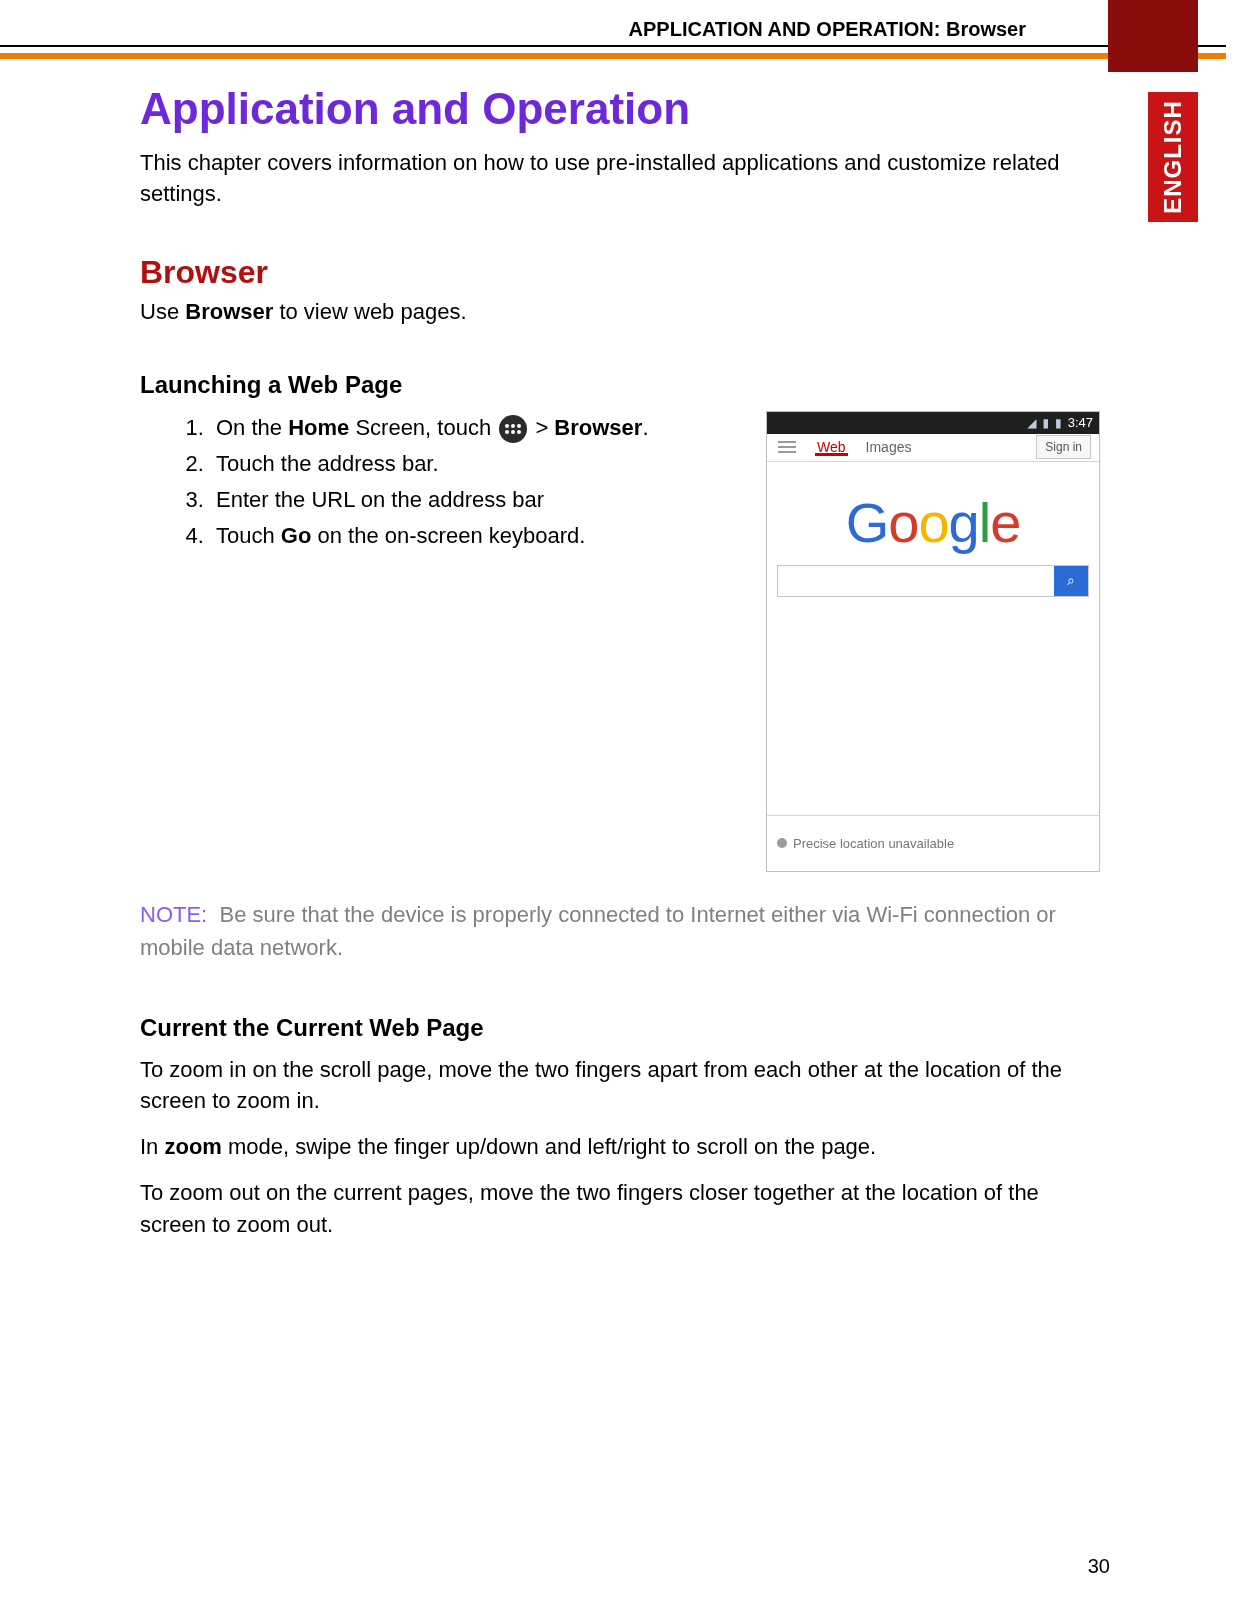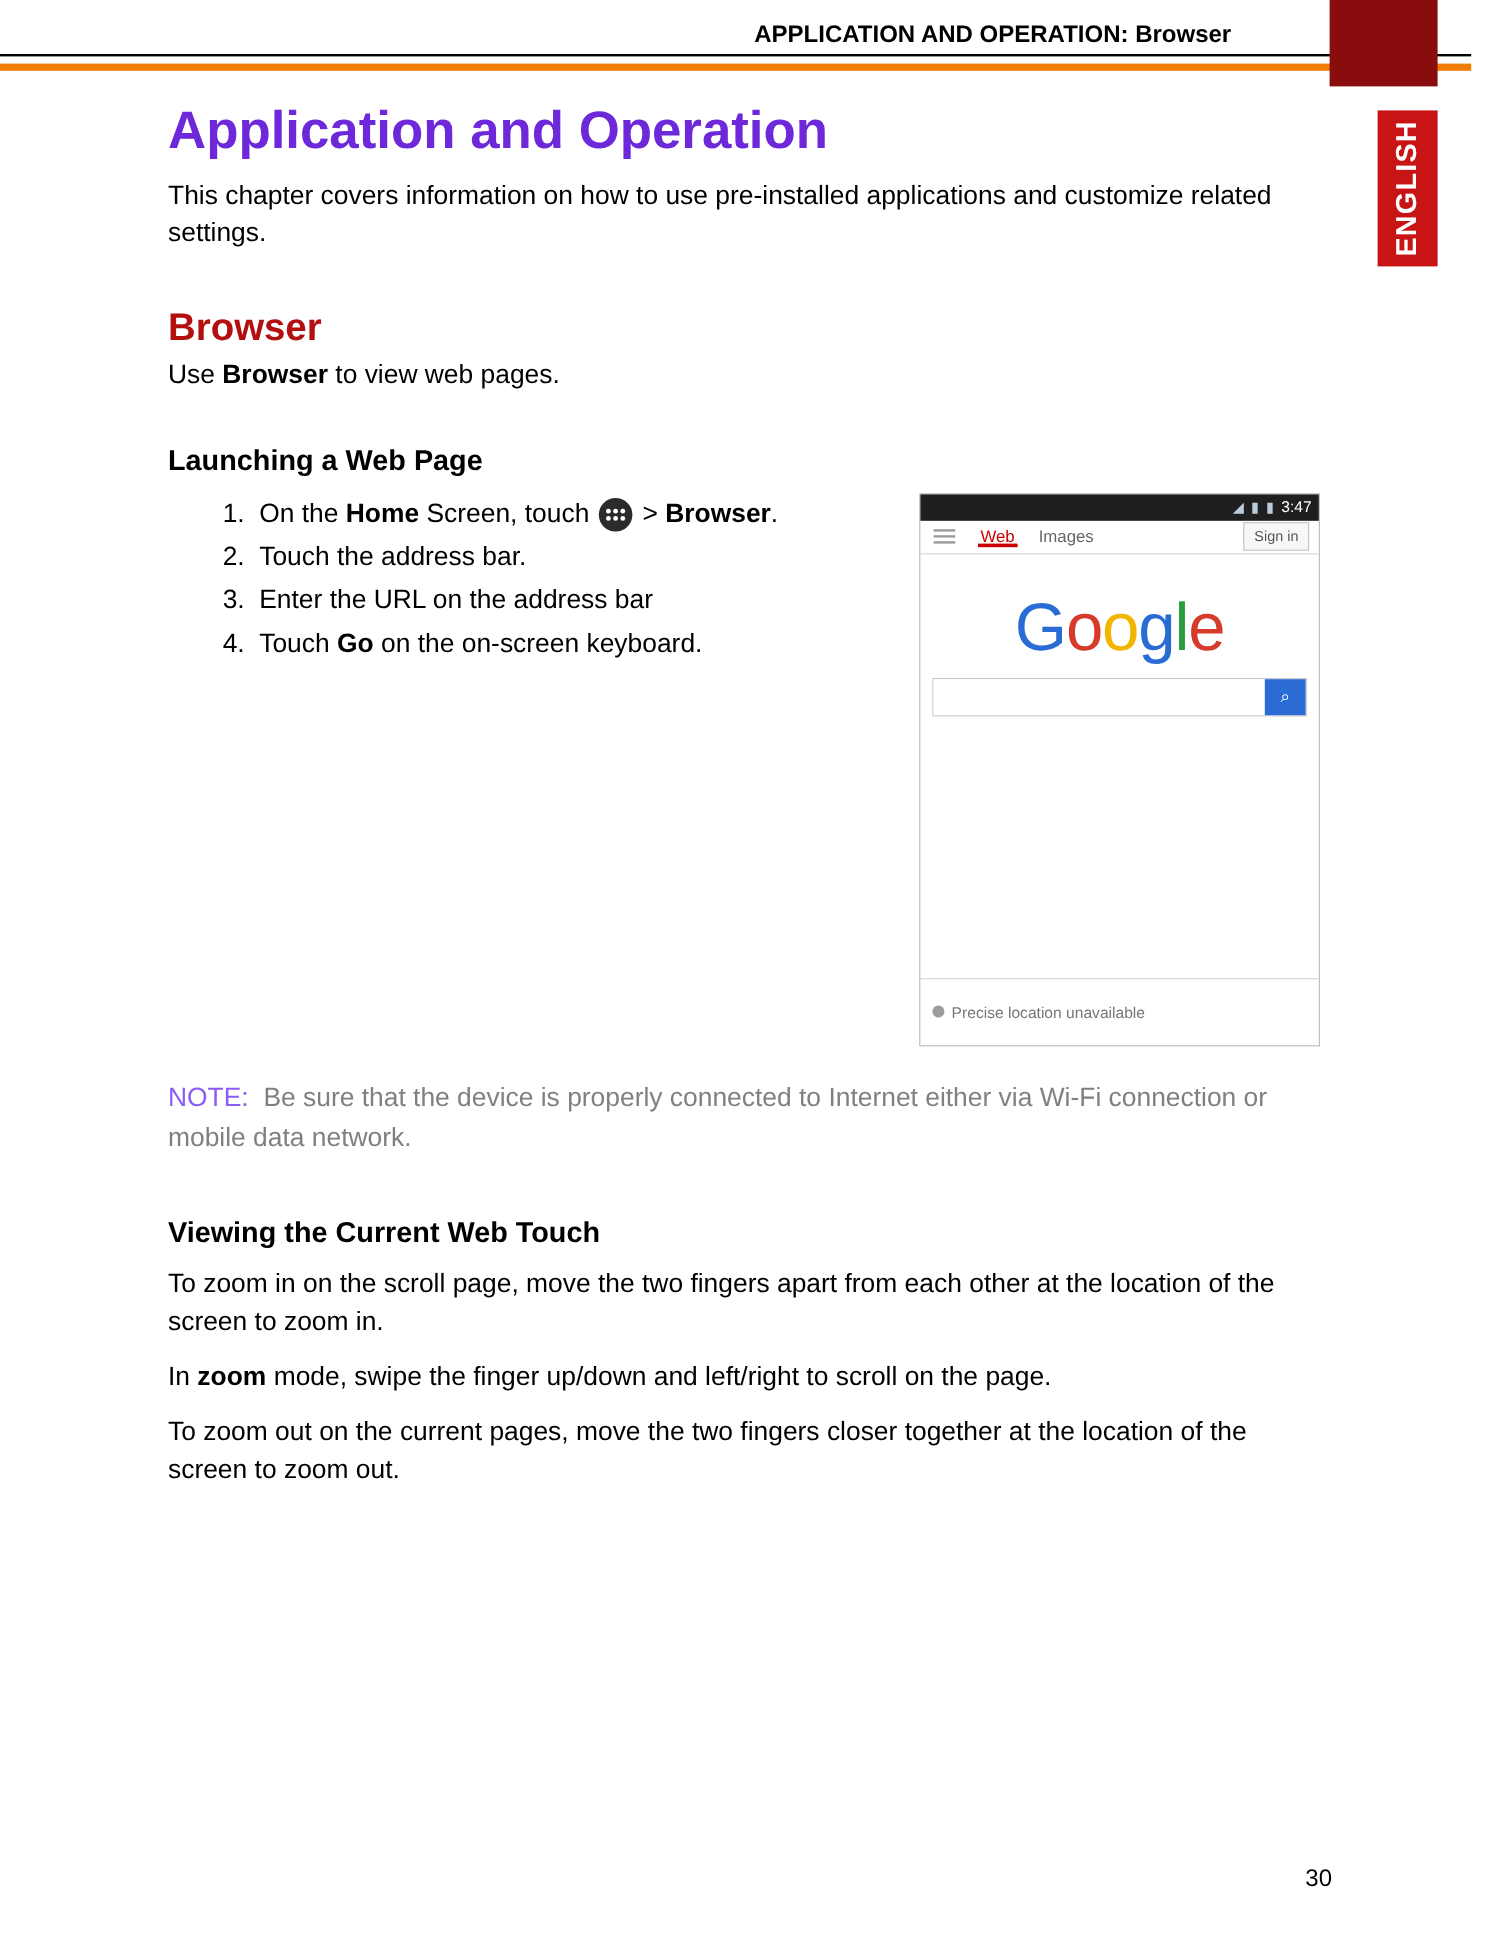--- a/index.html
+++ b/index.html
@@ -210,21 +210,21 @@
         <span>Precise location unavailable</span>
       </div>
     </div>
   </div>
 
   <div class="note">
     <span class="label">NOTE:</span>
     <span>&nbsp;</span><span class="note-first">Be sure that the device is properly connected to Internet either via Wi-Fi connection or mobile data network.</span>
   </div>
 
-  <h3>Viewing the Current Web Touch</h3>
+  <h3>Current the Current Web Page</h3>
   <p class="para">To zoom in on the scroll page, move the two fingers apart from each other at the location of the screen to zoom in.</p>
   <p class="para">
     <span>In </span><b>zoom</b><span> mode, swipe the finger up/down and left/right to scroll on the page.</span>
   </p>
   <p class="para">To zoom out on the current pages, move the two fingers closer together at the location of the screen to zoom out.</p>
 
 </div>
 
 <div class="page-num">30</div>
 

